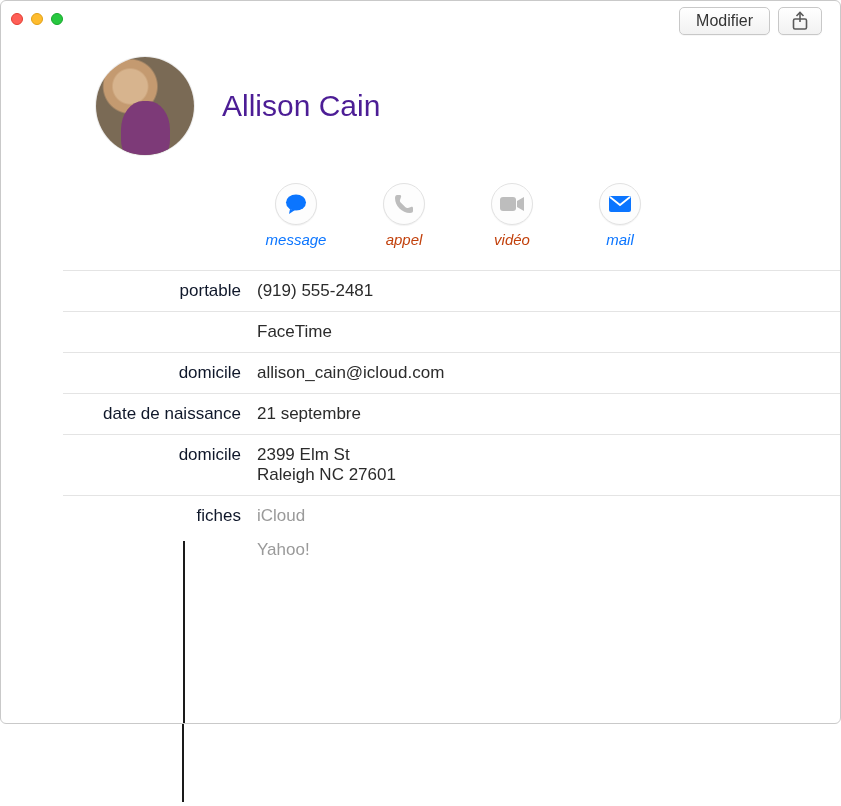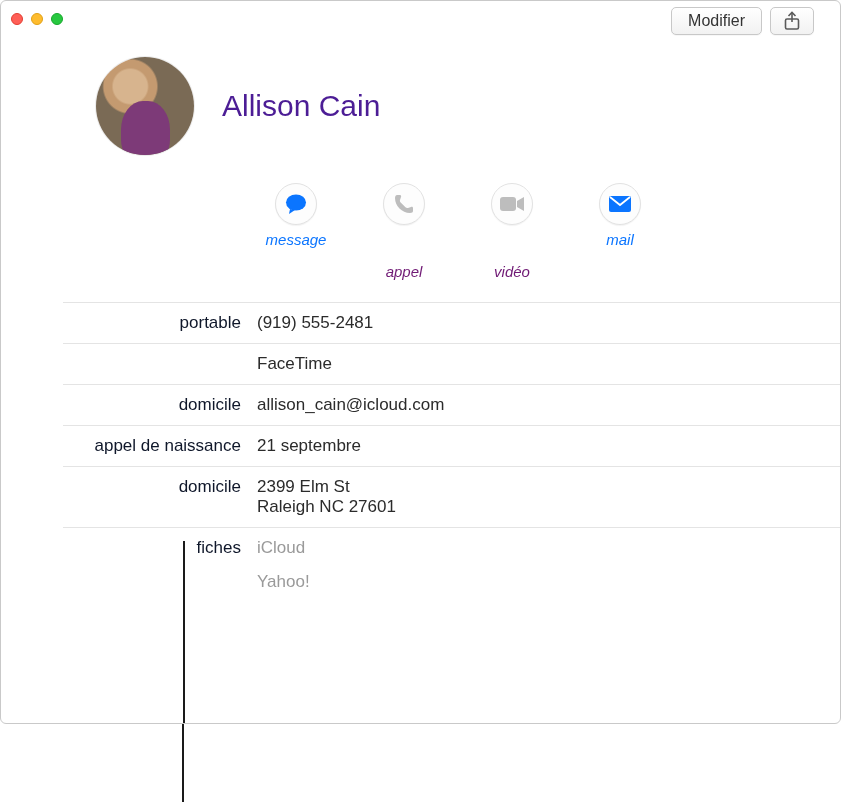--- a/index.html
+++ b/index.html
@@ -34,21 +34,21 @@
     width: 12px;
     height: 12px;
     border-radius: 50%;
   }
   .tl-red { background: #ff5f57; border: 0.5px solid #e33e32; }
   .tl-yellow { background: #febc2e; border: 0.5px solid #e1a116; }
   .tl-green { background: #28c840; border: 0.5px solid #17a82d; }
 
   .toolbar-right {
     position: absolute;
-    right: 26px;
+    right: 18px;
     top: 6px;
     display: flex;
     gap: 8px;
     align-items: flex-end;
   }
   .btn {
     background: linear-gradient(#ffffff, #f2f2f2);
     border: 1px solid #c8c8c8;
     border-radius: 5px;
     font-size: 16px;
@@ -119,21 +119,21 @@
     border: 1px solid #e2e2e2;
     display: flex;
     align-items: center;
     justify-content: center;
     box-shadow: 0 1px 1px rgba(0,0,0,0.05);
   }
   .action-label {
     font-size: 15px;
   }
   .label-active { color: #0b75ff; }
-  .label-inactive { color: #701a75; margin-top: 32px; }
+  .label-inactive { color: #c2410c; }
 
   .fields {
     margin: 0 0 0 0;
   }
   .field-row {
     display: flex;
     border-top: 1px solid #e4e4e4;
     padding: 10px 0;
   }
   .field-row:first-child { border-top: 1px solid #e4e4e4; }
@@ -238,21 +238,21 @@
       <div class="field-left" style="width:188px;"></div>
       <div class="field-right">FaceTime</div>
     </div>
 
     <div class="field-row" style="margin:0 0 0 62px;">
       <div class="field-left" style="width:188px;">domicile</div>
       <div class="field-right">allison_cain@icloud.com</div>
     </div>
 
     <div class="field-row" style="margin:0 0 0 62px;">
-      <div class="field-left" style="width:188px;">appel de naissance</div>
+      <div class="field-left" style="width:188px;">date de naissance</div>
       <div class="field-right">21 septembre</div>
     </div>
 
     <div class="field-row" style="margin:0 0 0 62px;">
       <div class="field-left" style="width:188px;">domicile</div>
       <div class="field-right">
         <div>2399 Elm St</div>
         <div>Raleigh NC 27601</div>
       </div>
     </div>

